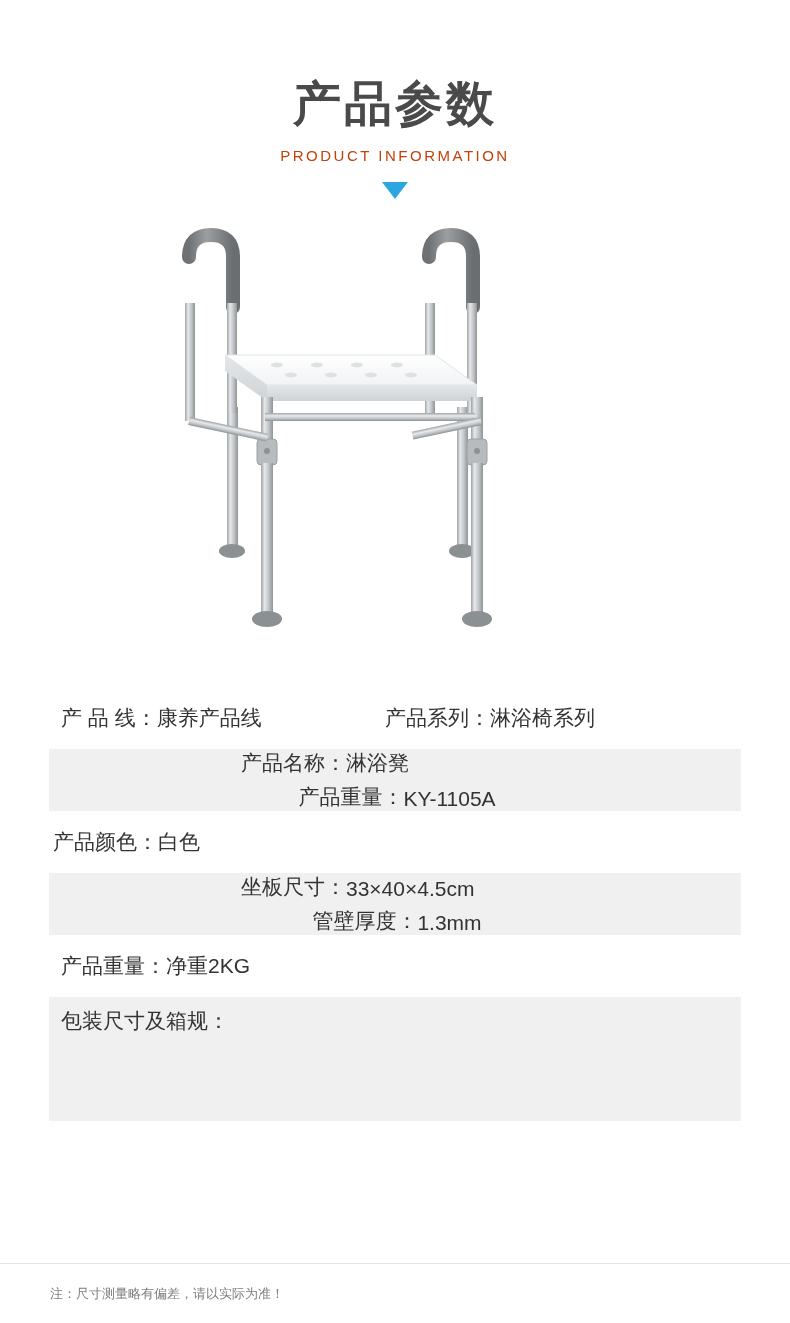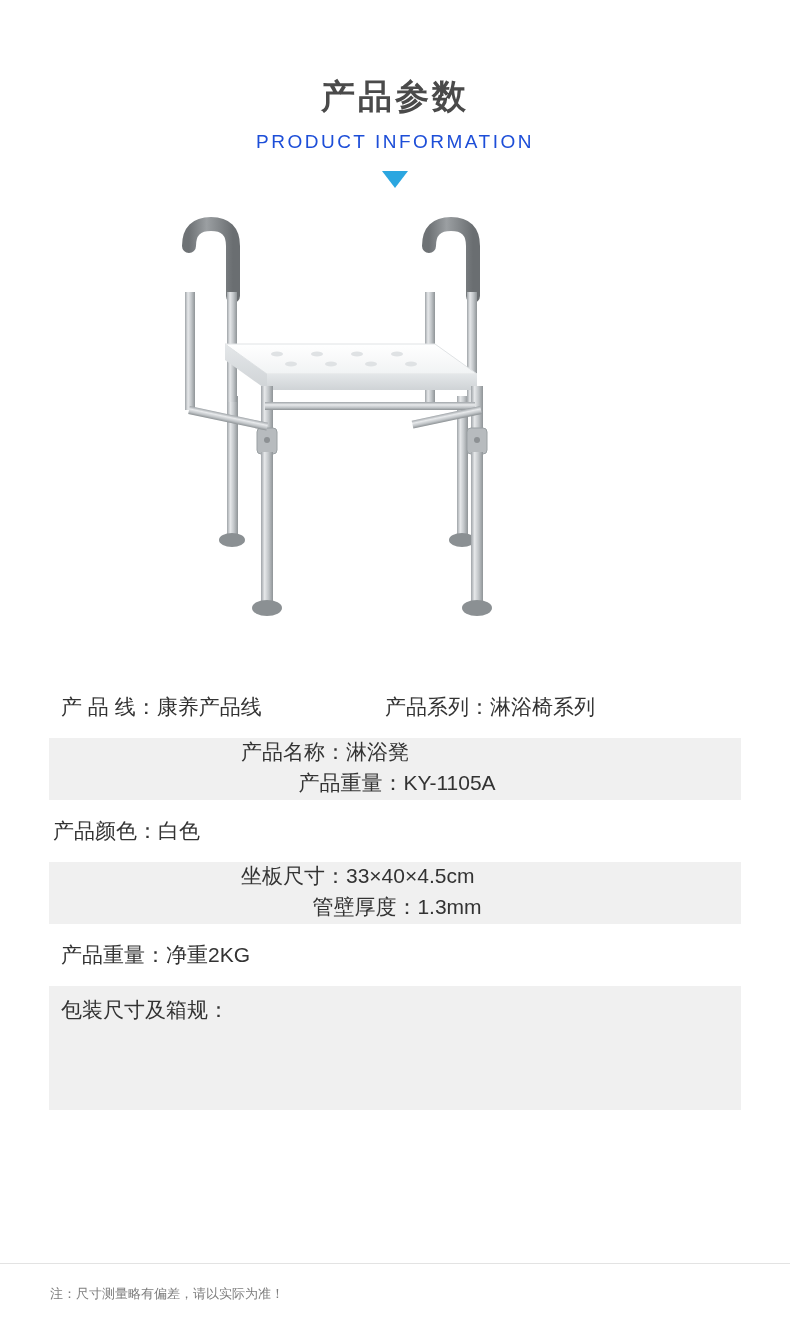--- a/index.html
+++ b/index.html
@@ -15,30 +15,30 @@
     background: #ffffff;
     overflow: hidden;
   }
 
   
   .header {
     padding-top: 78px;
     text-align: center;
   }
   .title-cn {
-    font-size: 34px;
+    font-size: 48px;
     font-weight: bold;
     color: #4a4a4a;
     letter-spacing: 3px;
     line-height: 1.1;
   }
   .title-en {
     margin-top: 16px;
-    font-size: 19px;
-    color: #1d4ed8;
+    font-size: 15px;
+    color: #c2410c;
     letter-spacing: 2.5px;
   }
   .caret {
     margin: 18px auto 0 auto;
     width: 0;
     height: 0;
     border-left: 13px solid transparent;
     border-right: 13px solid transparent;
     border-top: 17px solid #2ba6e0;
   }
@@ -61,21 +61,21 @@
     border-collapse: collapse;
   }
   .spec-row {
     display: flex;
     align-items: center;
     height: 62px;
   }
   .spec-row.alt { background: #f0f0f0; flex-direction: column; }
   .cell {
     display: flex;
-    align-items: center;
+    align-items: flex-end;
     font-size: 21px;
     color: #333333;
     white-space: nowrap;
   }
   .cell .lbl {
     color: #333333;
   }
   .cell .val {
     color: #333333;
   }

